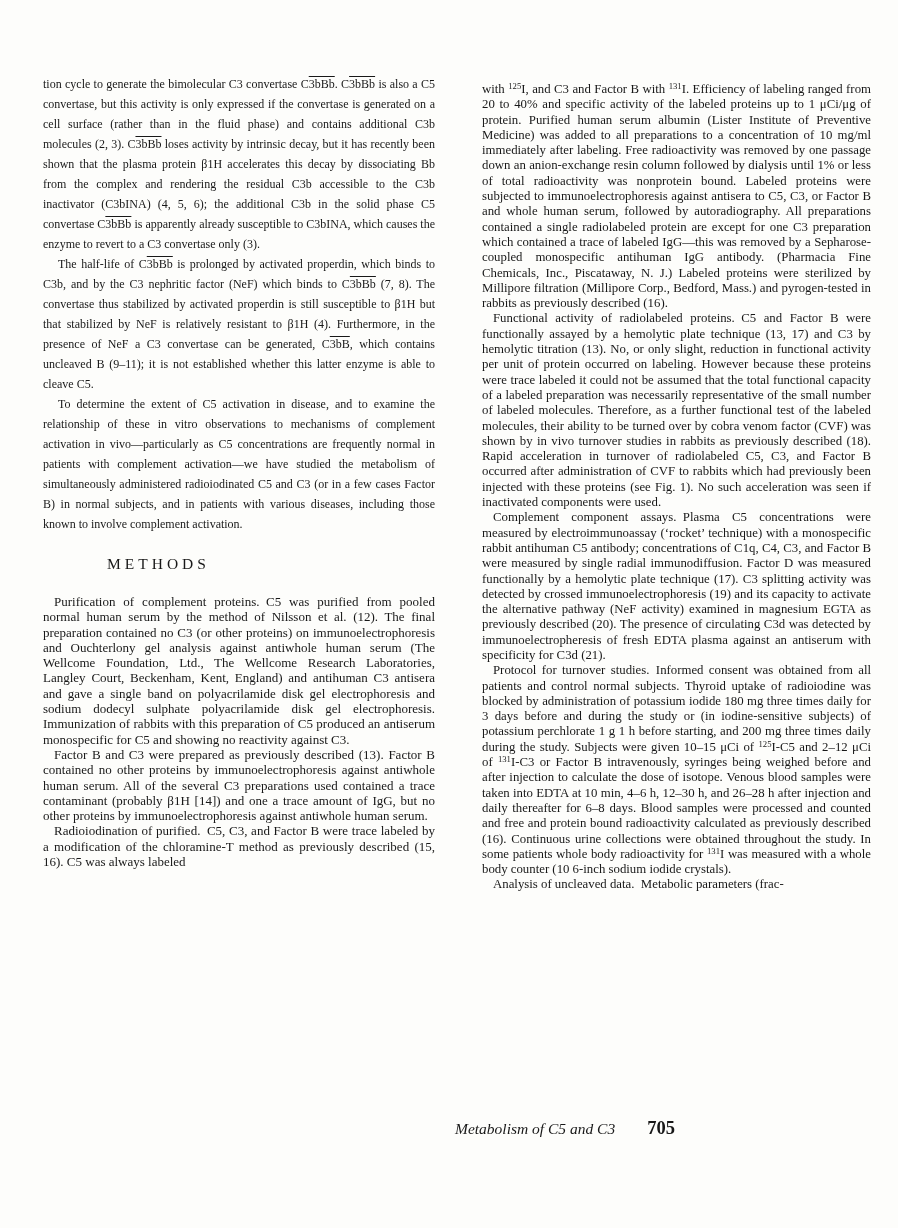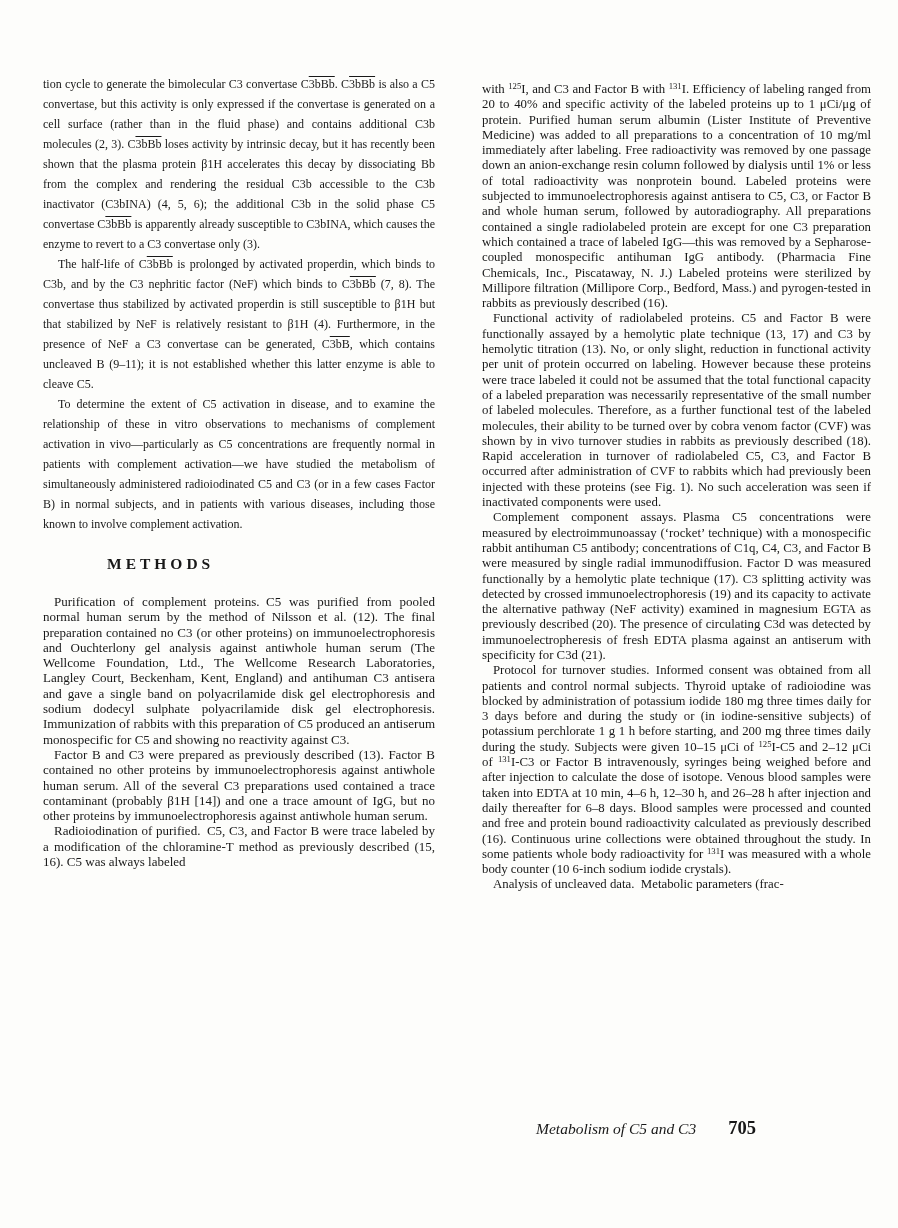--- a/index.html
+++ b/index.html
@@ -43,38 +43,38 @@
     line-height: 15.3px;
   }
   p.para {
     margin: 0;
     padding: 0;
   }
   p.indent { text-indent: 15px; }
   .methods p.indent, #col-right p.indent { text-indent: 11px; }
   h2.heading {
     font-size: 15.5px;
-    font-weight: 700;
+    font-weight: 400;
     letter-spacing: 4px;
     text-align: left;
     margin: 21px 0 21px 64px;
     padding: 0;
   }
   .ov { text-decoration: overline; }
   .sup {
     font-size: 0.68em;
     vertical-align: 0.42em;
     line-height: 0;
   }
   #page-footer {
     position: absolute;
     left: 455px;
     top: 1118px;
     width: 382px;
-    text-align: center;
+    text-align: left;
     white-space: nowrap;
   }
   #page-footer .running-title {
     font-style: italic;
     font-size: 15.5px;
   }
   #page-footer .page-num {
     font-size: 18.5px;
     font-weight: 700;
     margin-left: 32px;

